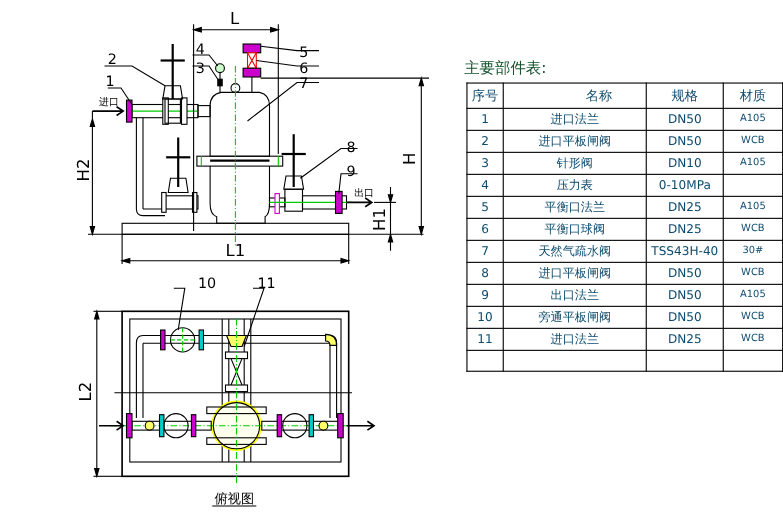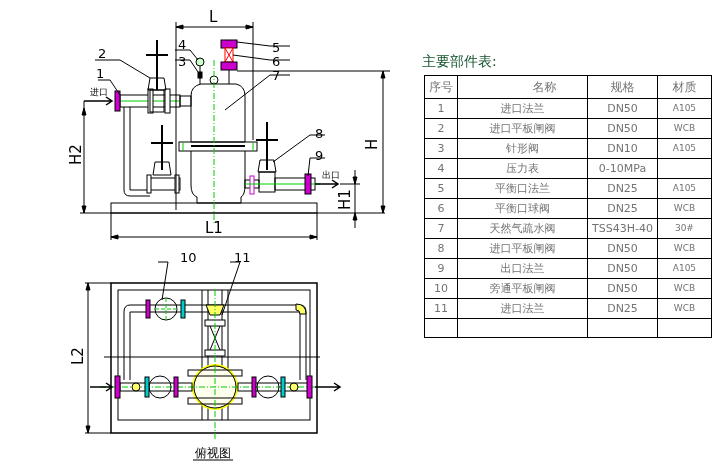--- a/index.html
+++ b/index.html
@@ -3,21 +3,21 @@
 <meta charset="utf-8">
 <style>
   html, body { margin:0; padding:0; background:#ffffff; }
   body { width:712px; height:473px; position:relative; overflow:hidden; font-family:"DejaVu Sans", sans-serif; }
   #drawing { position:absolute; left:0; top:0; width:712px; height:473px; }
   .lbl { font-family:"DejaVu Sans", sans-serif; font-size:13px; fill:#000; }
   .dim { font-family:"DejaVu Sans", sans-serif; font-size:15px; fill:#000; }
   .small { font-family:"DejaVu Sans", sans-serif; font-size:9px; fill:#000; }
   .title-caption { font-family:"DejaVu Sans", sans-serif; font-size:12px; fill:#000; }
   #parts-title { position:absolute; left:422px; top:53px; font-size:14px; color:#14532d; font-family:"DejaVu Sans", sans-serif; }
-  #parts-table { position:absolute; left:424px; top:75px; border-collapse:collapse; font-family:"DejaVu Sans", sans-serif; color:#737373; }
+  #parts-table { position:absolute; left:424px; top:75px; border-collapse:collapse; font-family:"DejaVu Sans", sans-serif; color:#0c4a6e; }
   #parts-table th, #parts-table td { border:1px solid #000; height:19px; padding:0; text-align:center; font-weight:normal; font-size:11px; line-height:19px; }
   #parts-table th { height:22px; font-size:12px; }
   #parts-table .c-no { width:33px; }
   #parts-table .c-name { width:90px;padding-left:44px; }
   #parts-table .c-spec { width:70px; }
   #parts-table .c-mat { width:55px; }
   #parts-table td.mat { font-size:9px; }
   #parts-table tr.blank td { height:18px; }
 </style>
 </head>

